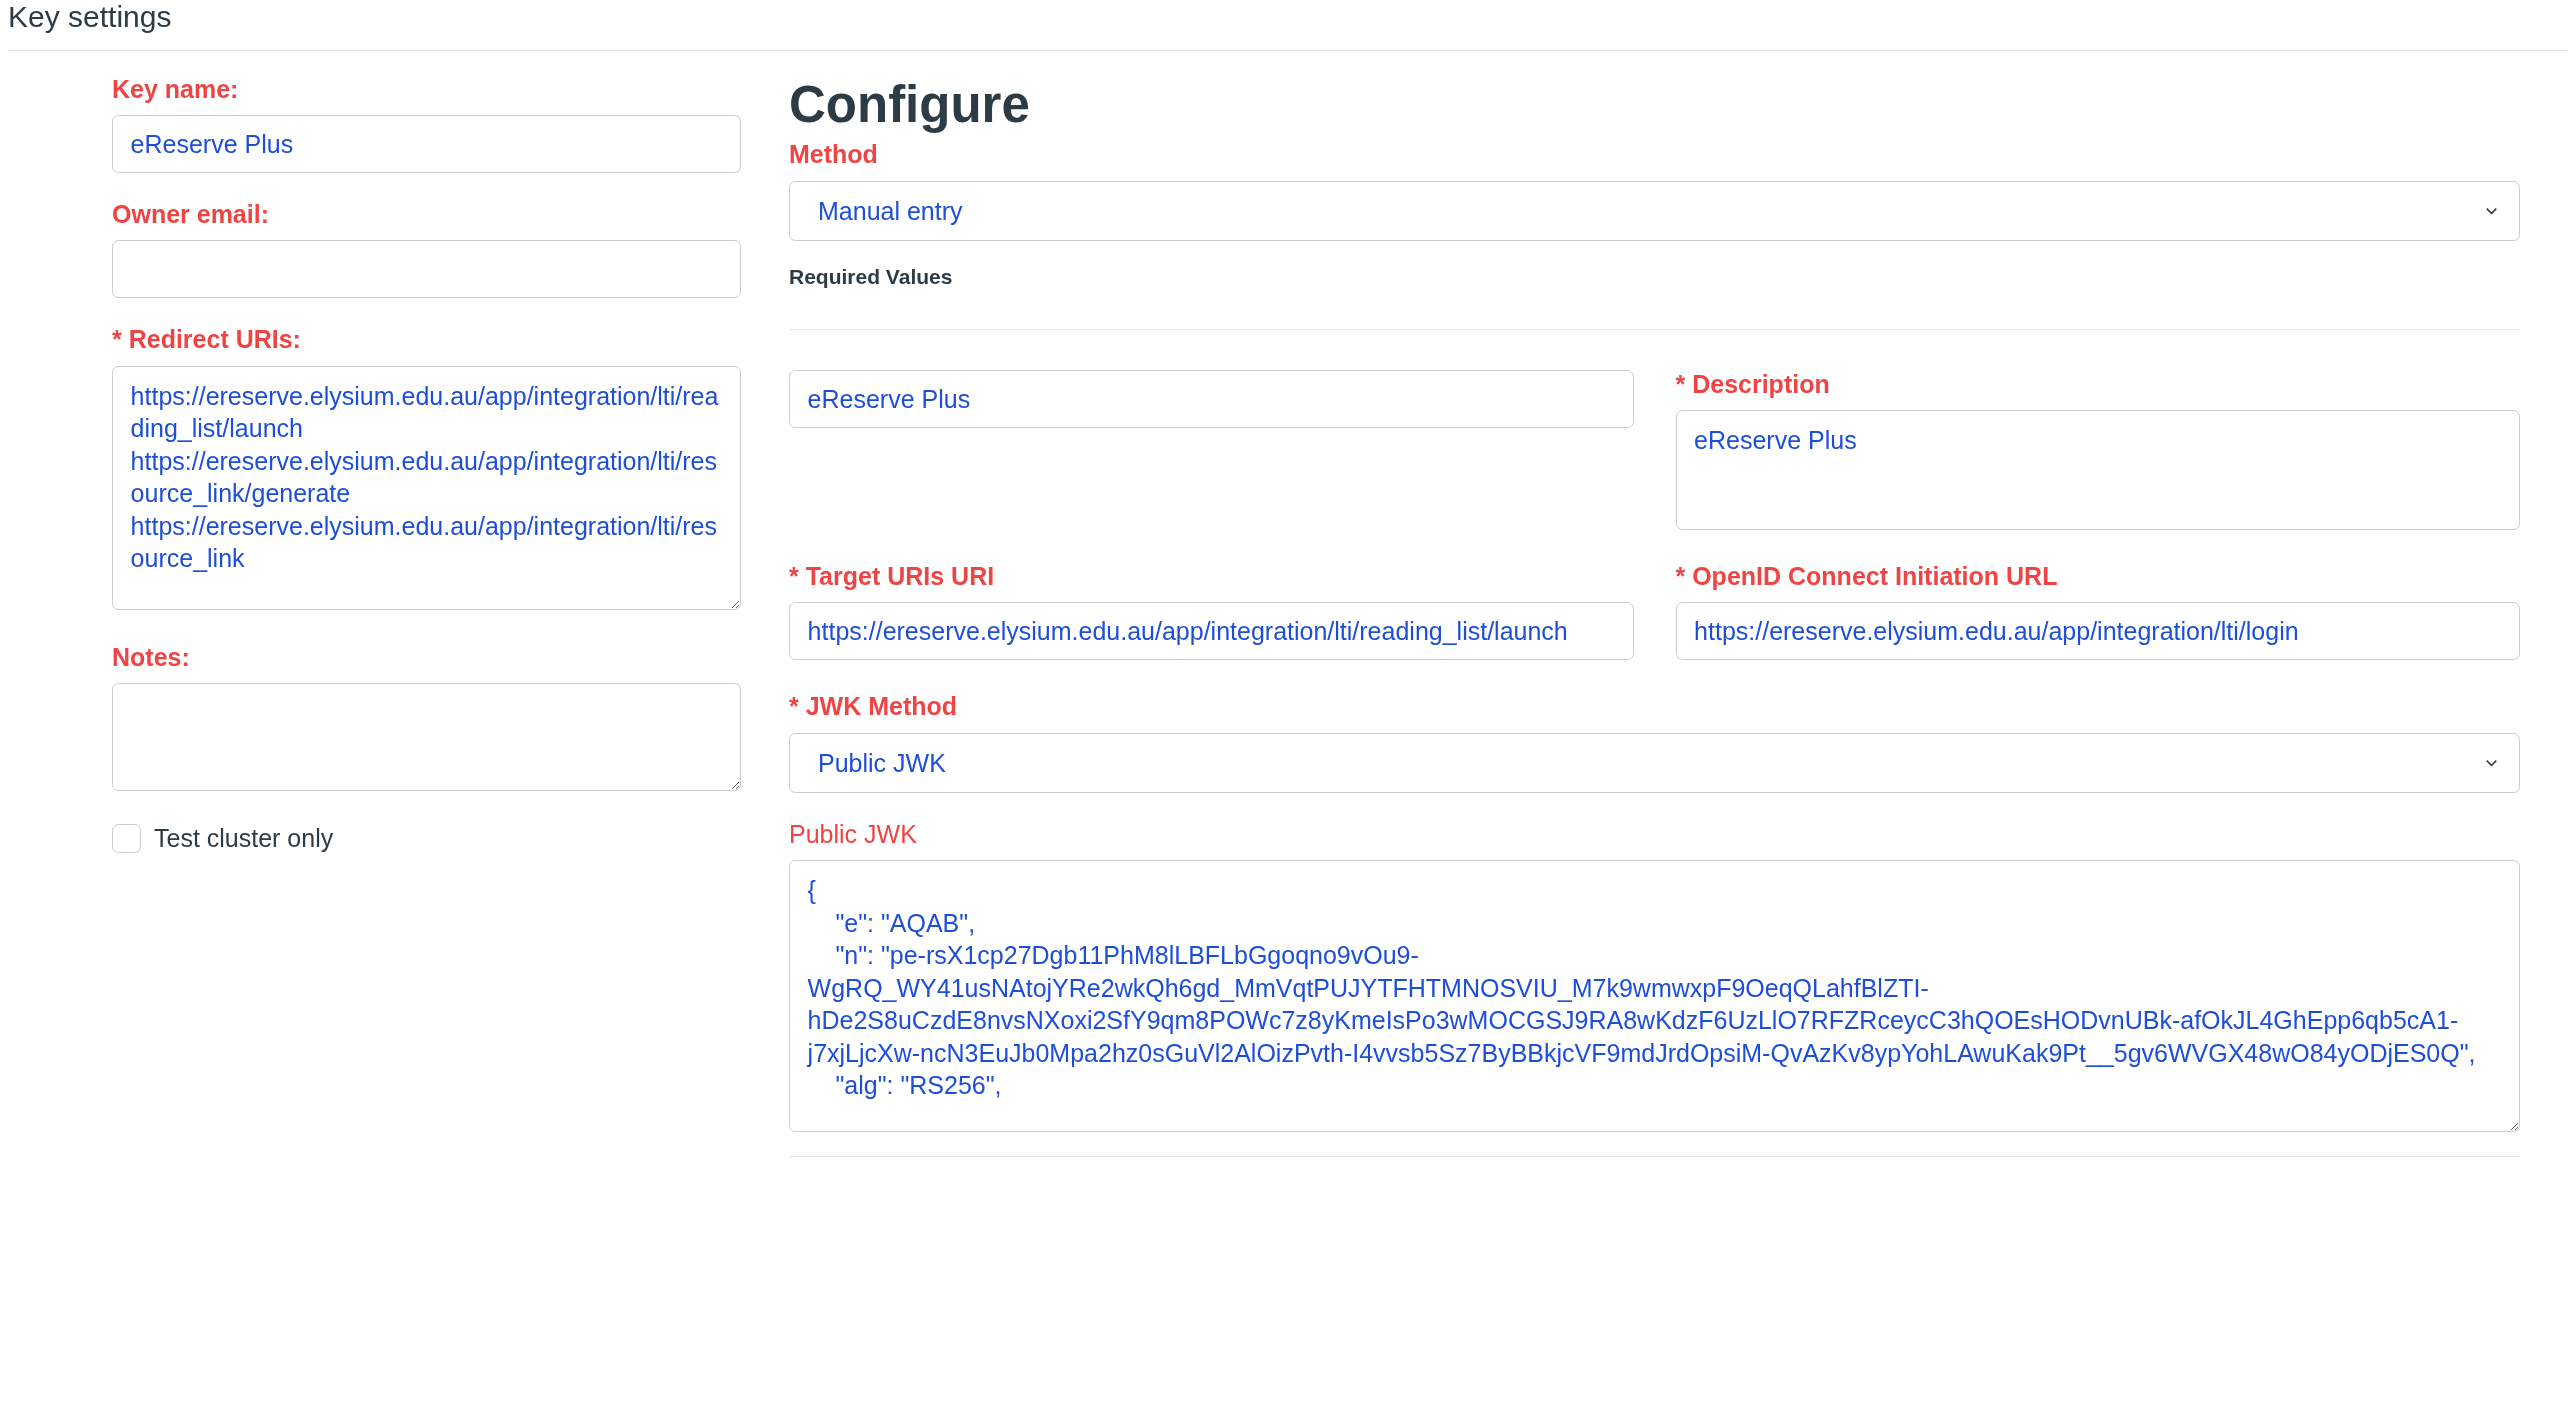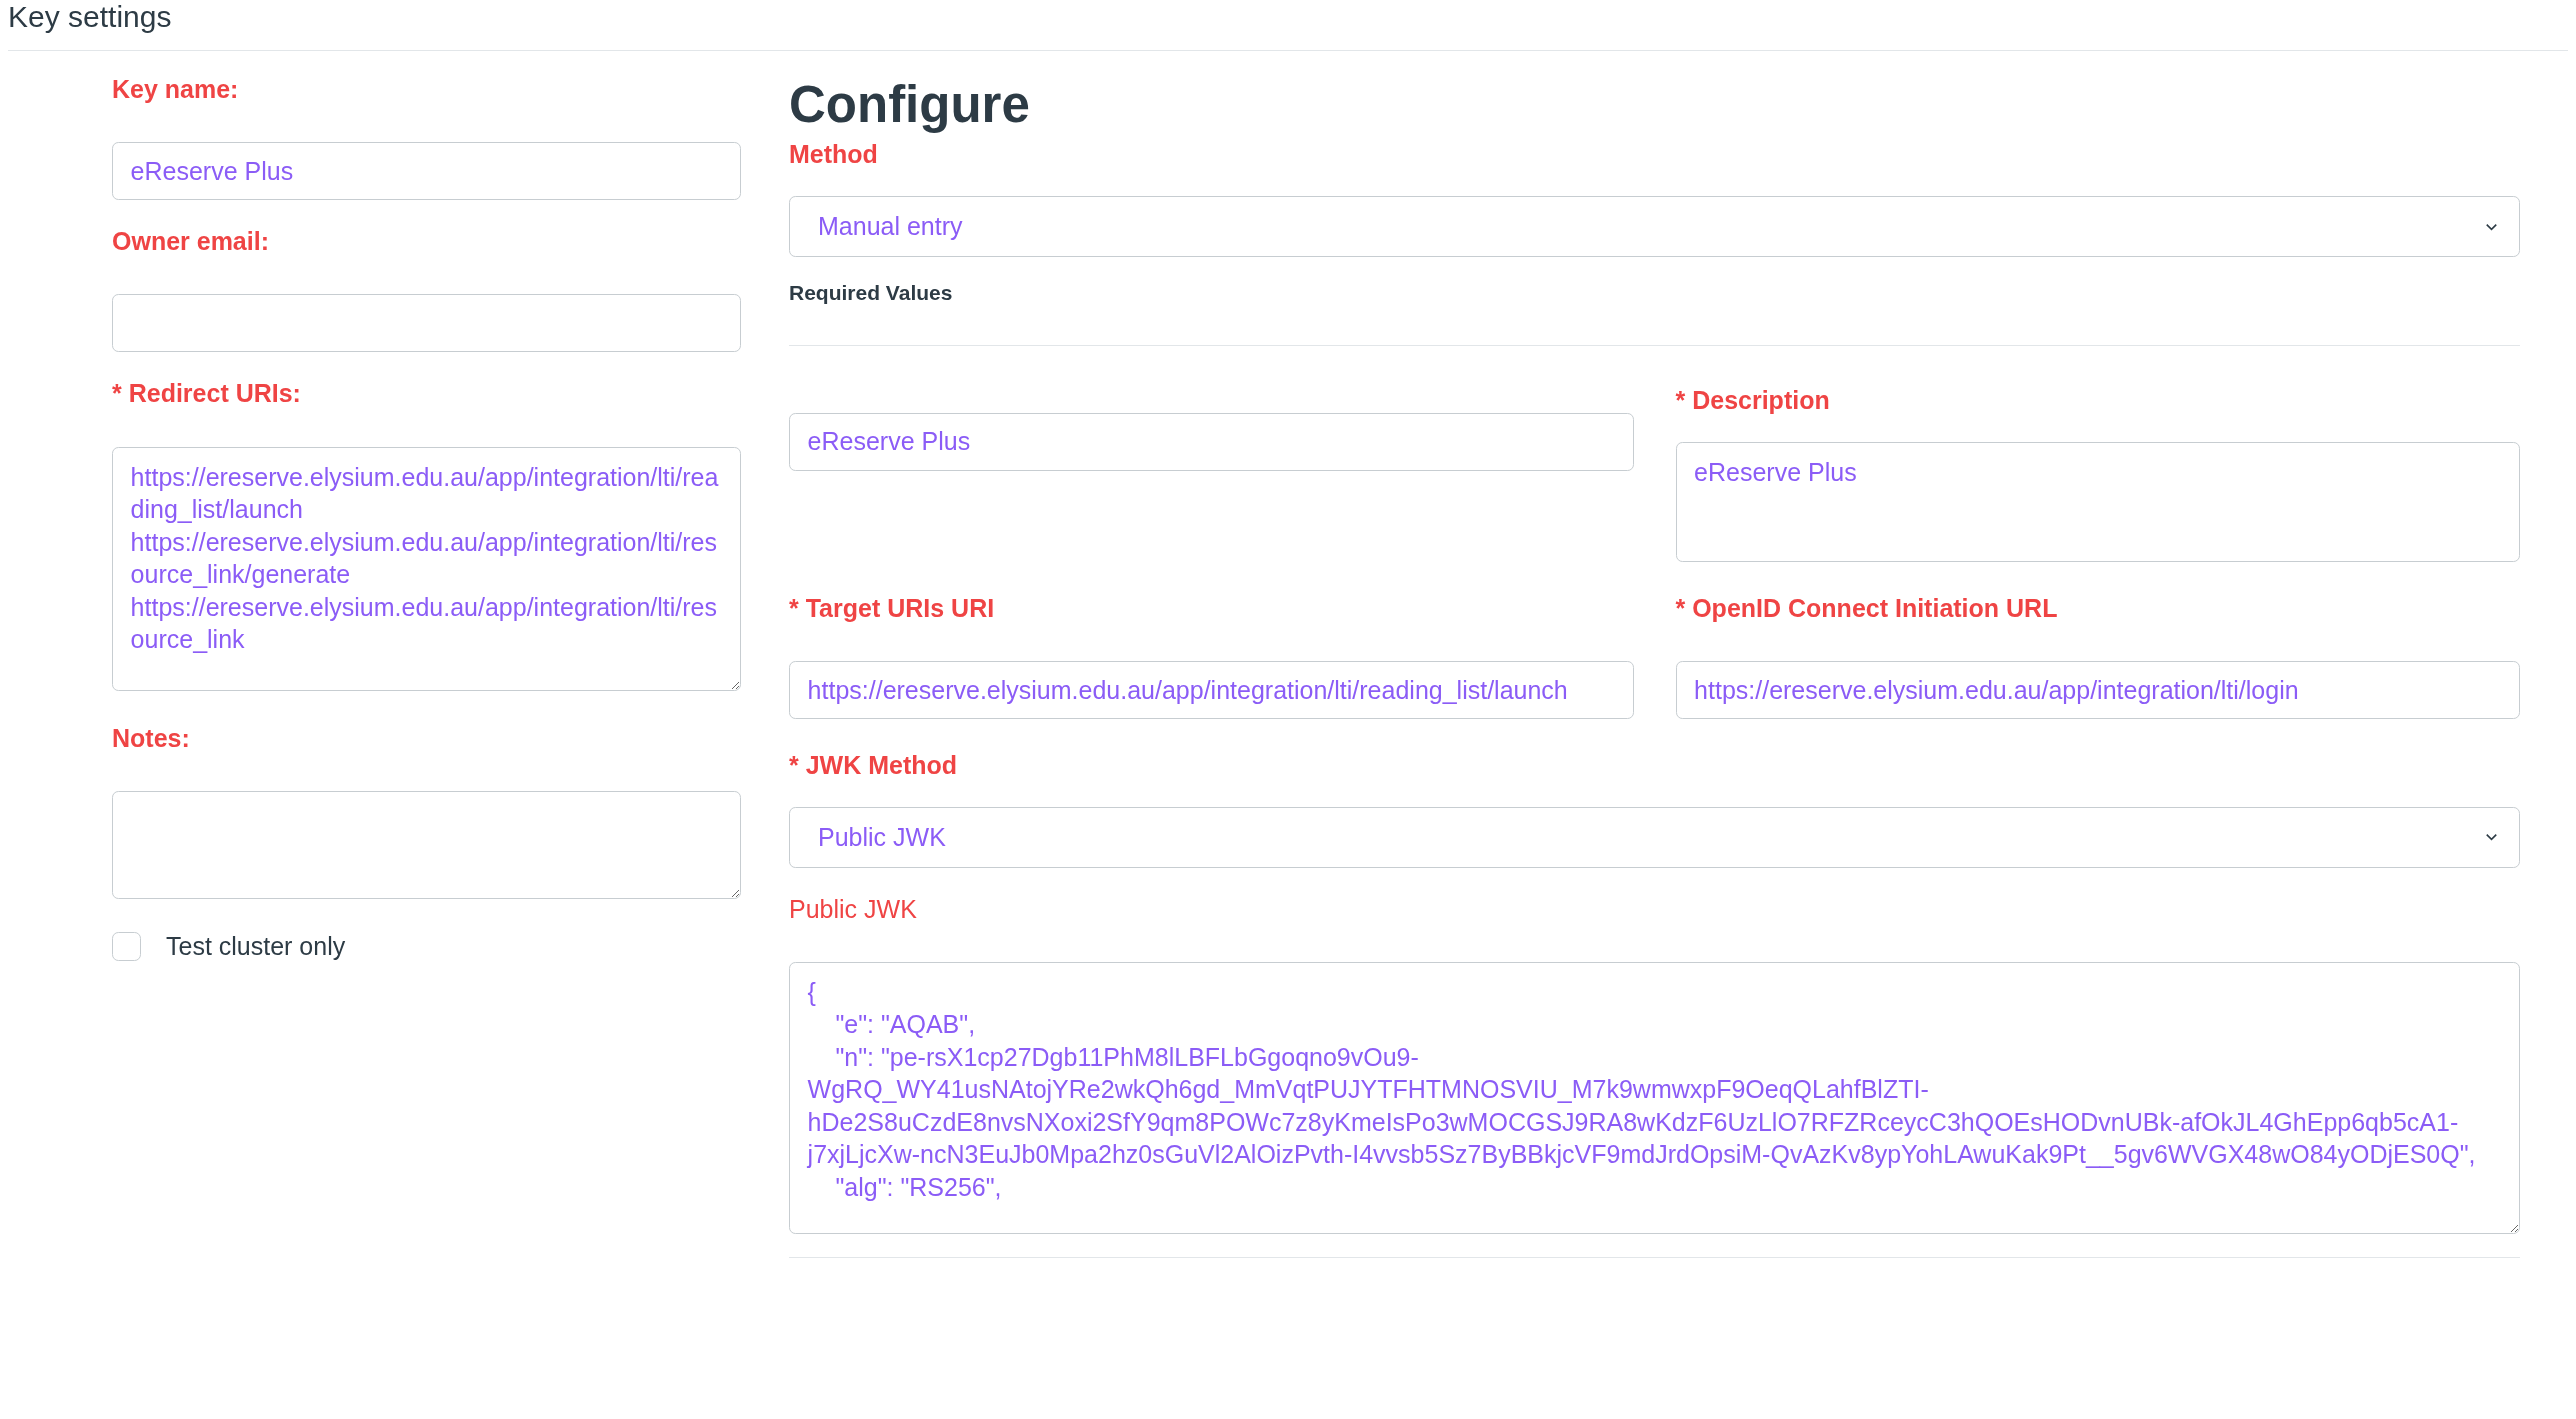--- a/index.html
+++ b/index.html
@@ -53,25 +53,24 @@
   }
   .field-group {
     margin-bottom: 27px;
   }
   input[type="text"], textarea, .select {
     width: 100%;
     border: 1.6px solid #c7cdd1;
     border-radius: 6.4px;
     padding: 13px 17.6px;
     font-size: 25px;
-    color: #8b5cf6;
+    color: #1d4ed8;
     font-family: inherit;
     background: #fff;
     line-height: 1.3;
-    margin-top: 27px;
   }
   textarea {
     resize: both;
   }
   .select {
     position: relative;
     display: flex;
     align-items: center;
     justify-content: space-between;
     cursor: pointer;
@@ -81,21 +80,21 @@
   .chevron {
     position: absolute;
     right: 17.6px;
     top: 50%;
     transform: translateY(-50%);
   }
   .chevron svg { display: block; }
   .checkbox-row {
     display: flex;
     align-items: center;
-    gap: 25px;
+    gap: 13px;
   }
   .checkbox-box {
     width: 29px;
     height: 29px;
     border: 1.6px solid #c7cdd1;
     border-radius: 6.4px;
     background: #fff;
   }
   .checkbox-label {
     font-size: 25px;

